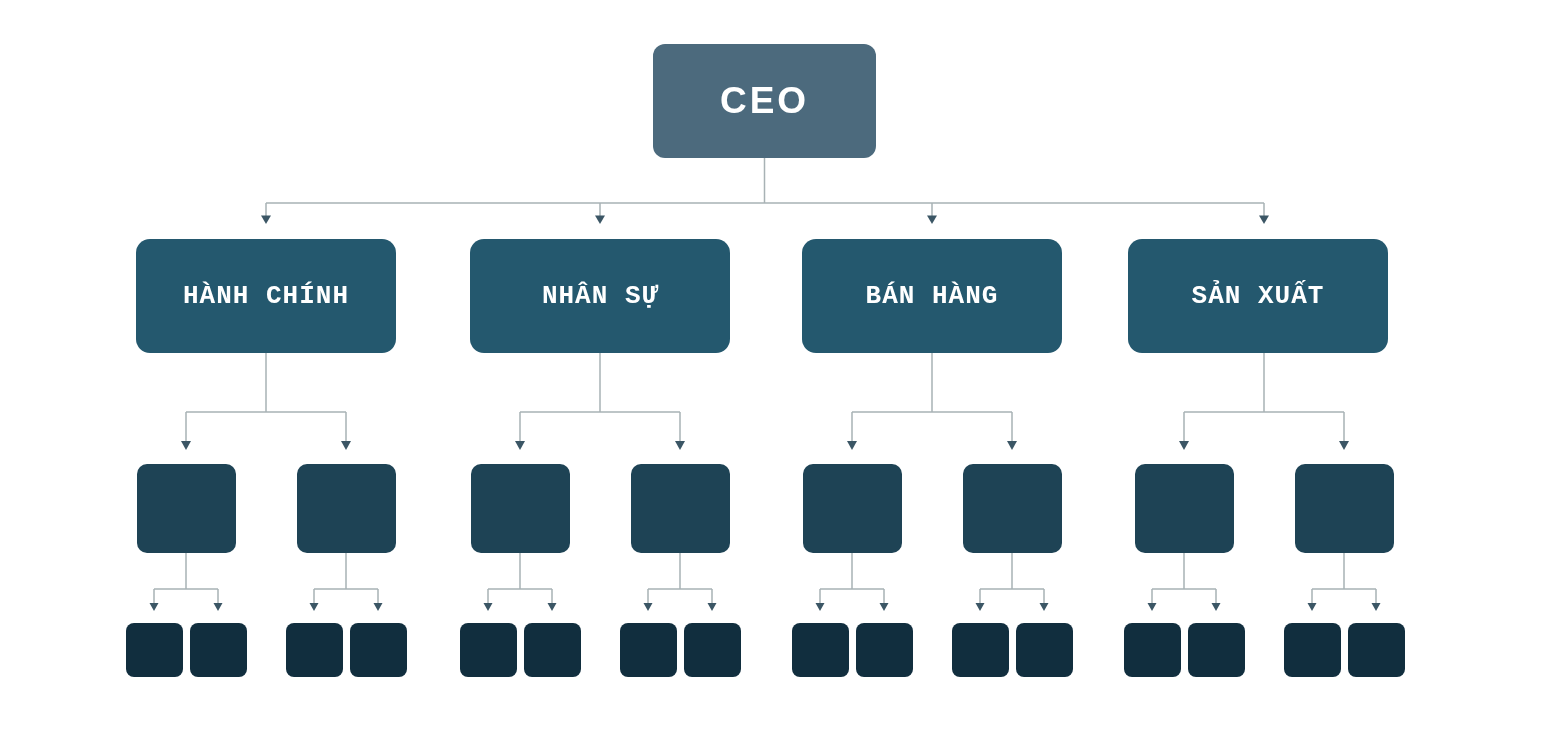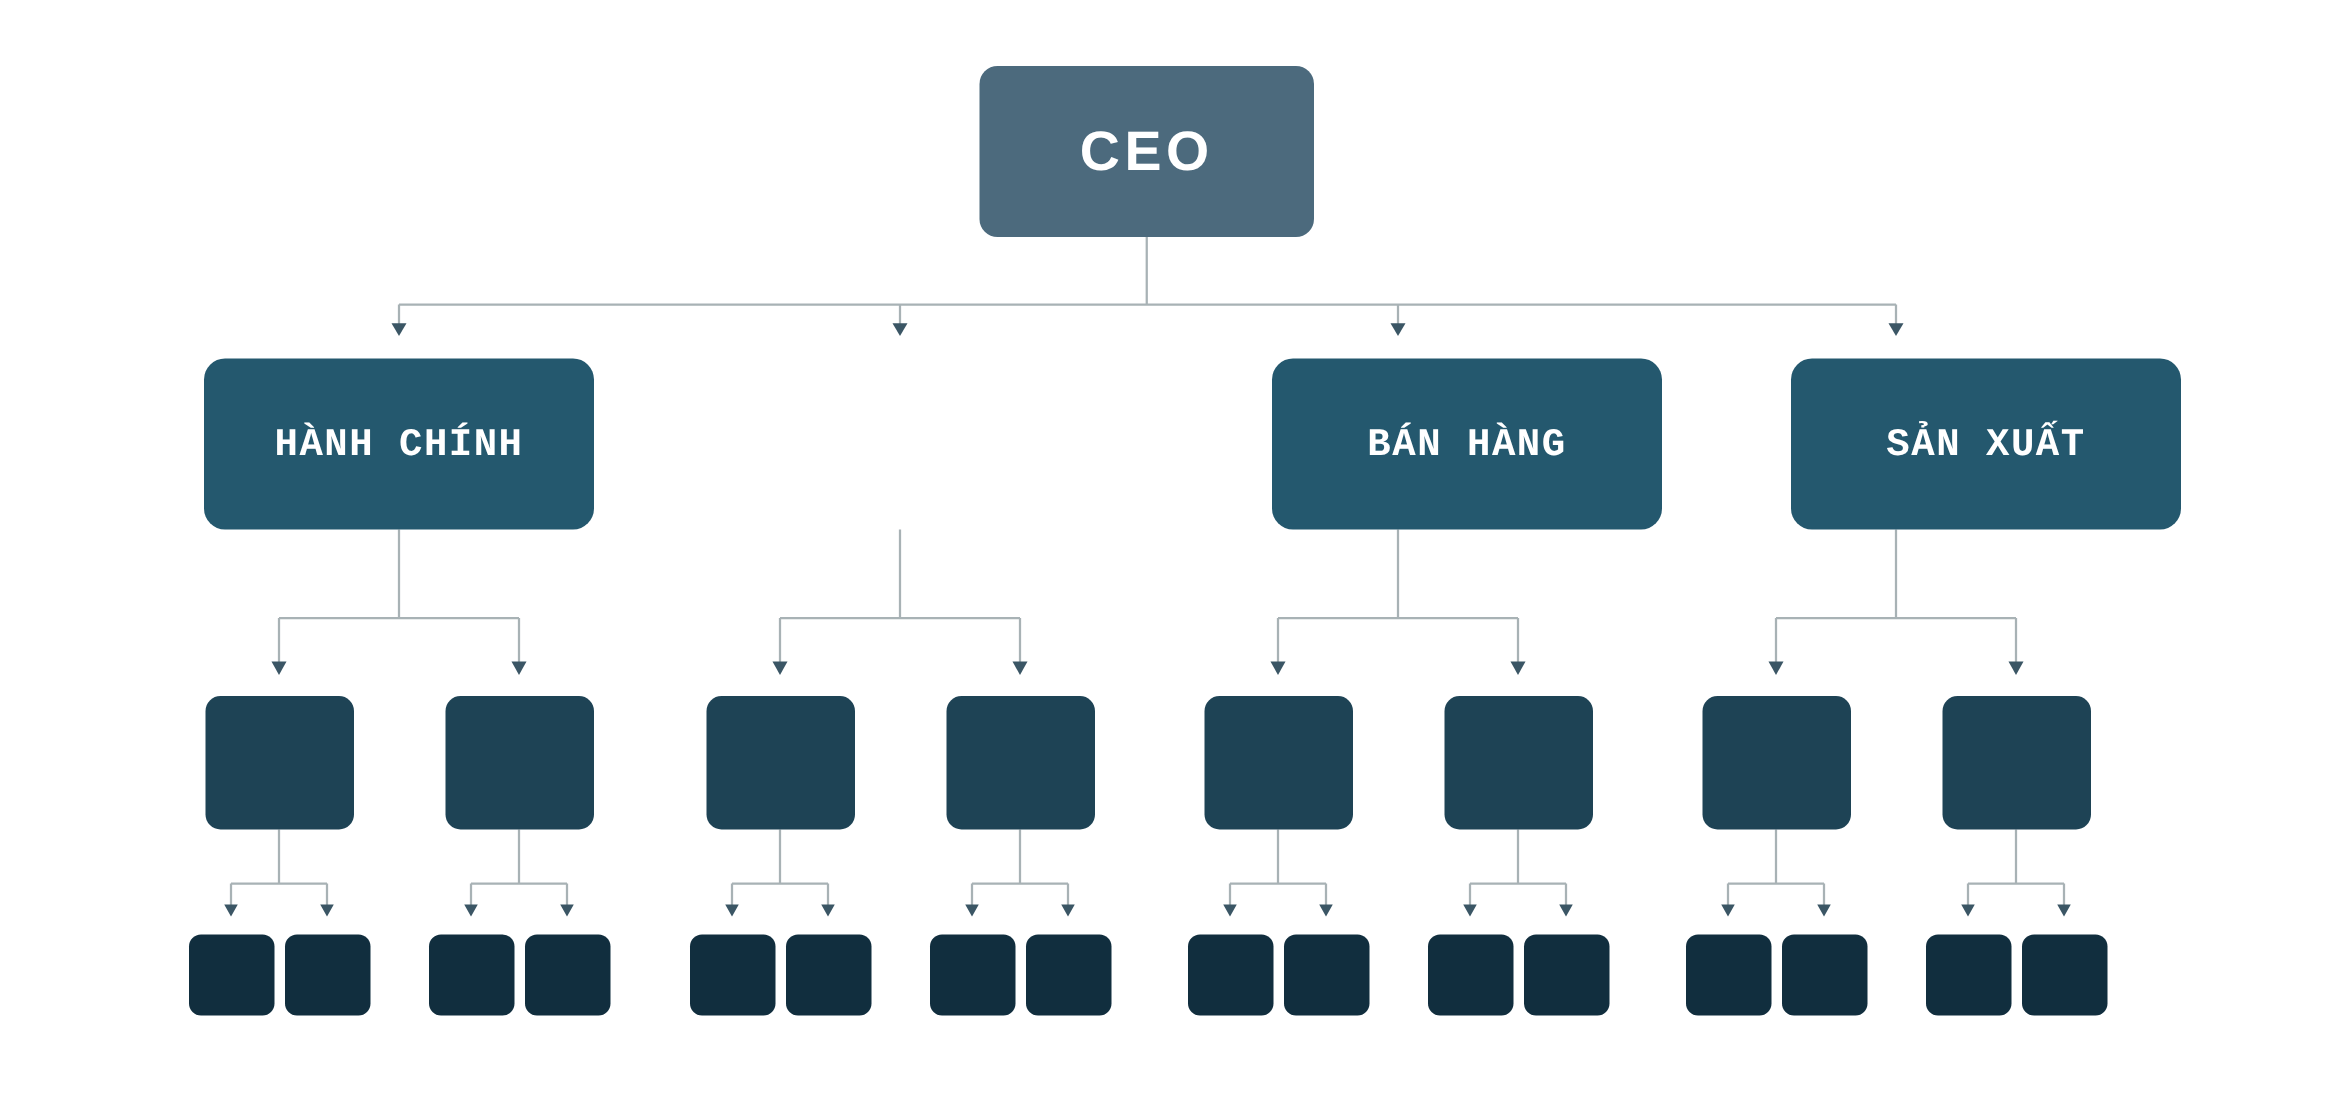--- a/index.html
+++ b/index.html
@@ -110,24 +110,27 @@
     </g>
   </svg>
 
   <div class="node node-root">
     <span>CEO</span>
   </div>
 
   <div class="node node-dept" style="left:136px">
     <span>HÀNH CHÍNH</span>
   </div>
-  <div class="node node-dept" style="left:848px">
+  <div class="node node-dept" style="left:470px">
+    <span>NHÂN SỰ</span>
+  </div>
+  <div class="node node-dept" style="left:802px">
     <span>BÁN HÀNG</span>
   </div>
-  <div class="node node-dept" style="left:1194px">
+  <div class="node node-dept" style="left:1128px">
     <span>SẢN XUẤT</span>
   </div>
 
   <div class="node node-unit" style="left:136.5px"></div>
   <div class="node node-unit" style="left:296.5px"></div>
   <div class="node node-unit" style="left:470.5px"></div>
   <div class="node node-unit" style="left:630.5px"></div>
   <div class="node node-unit" style="left:802.5px"></div>
   <div class="node node-unit" style="left:962.5px"></div>
   <div class="node node-unit" style="left:1134.5px"></div>

